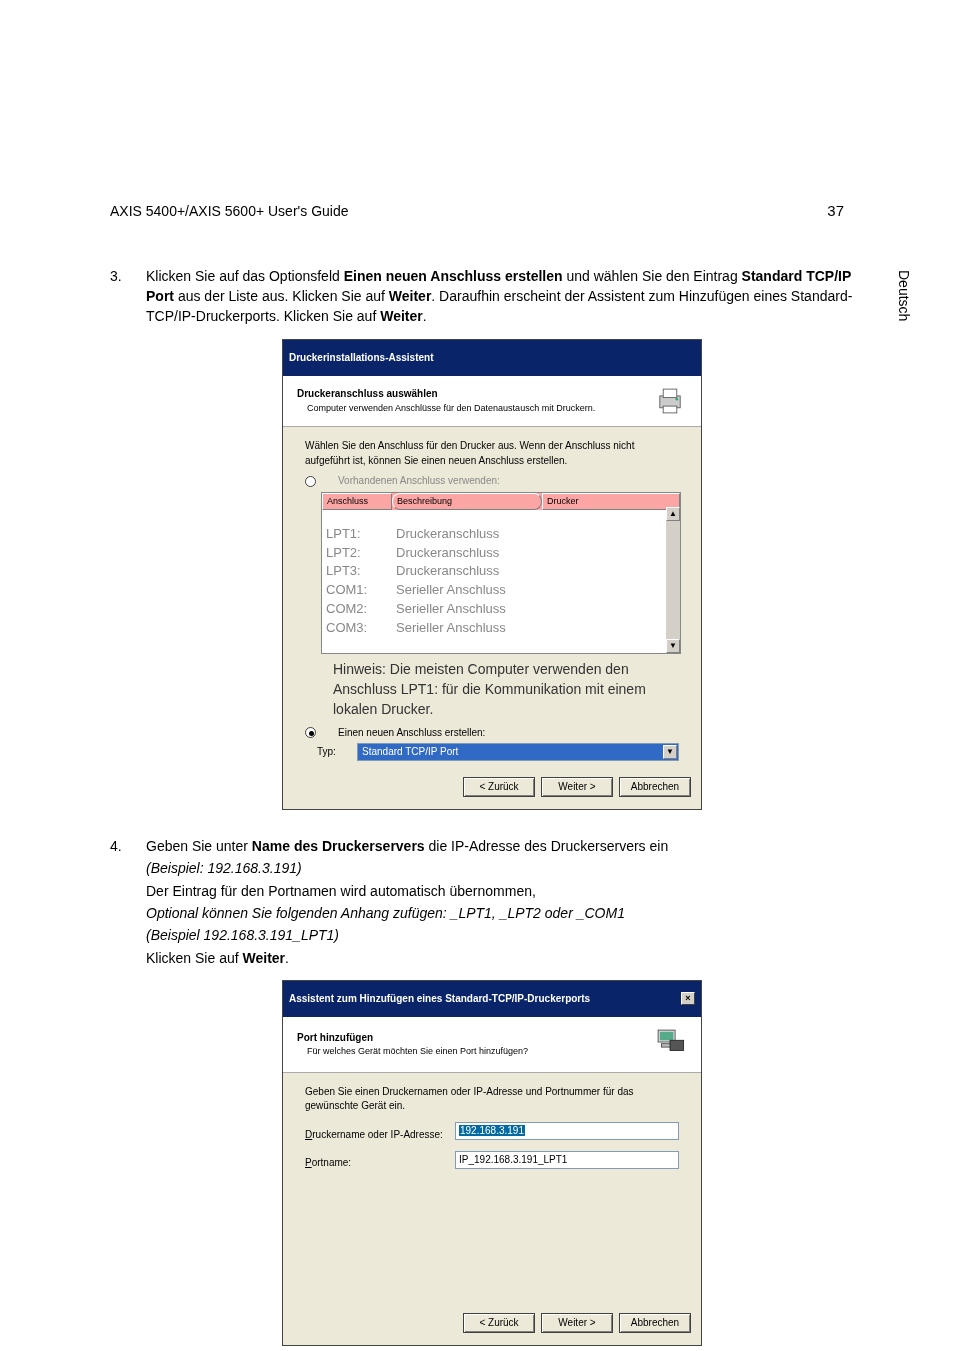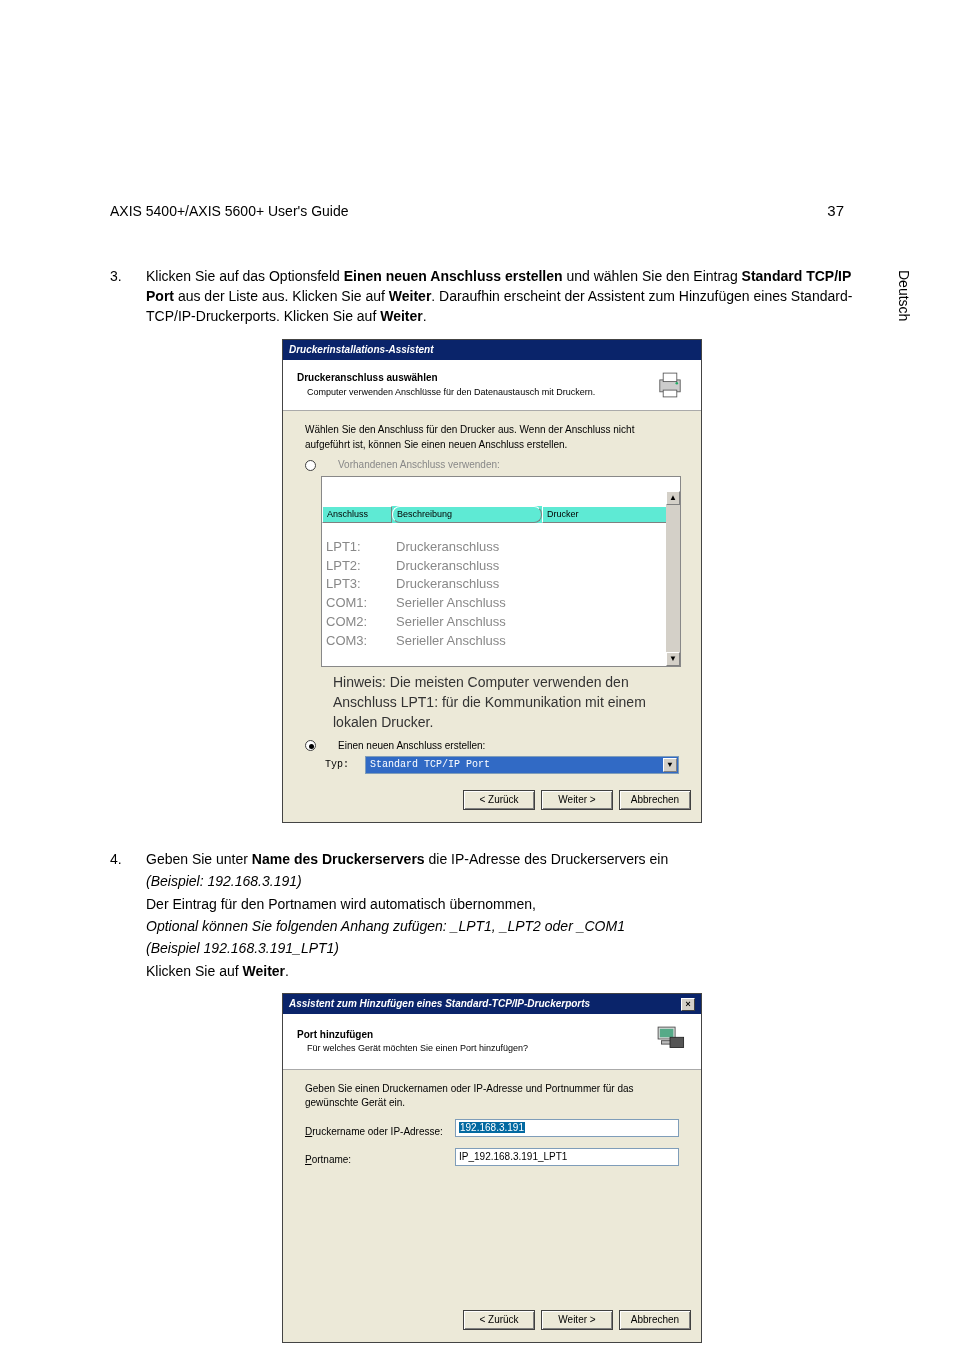--- a/index.html
+++ b/index.html
@@ -53,26 +53,25 @@
       background: #ece9d8;
       border: 1px solid #444;
       font-size: 10px;
       font-family: Tahoma, Arial, sans-serif;
       color: #000;
     }
     .d-titlebar {
       background: linear-gradient(#0a246a, #a6caf0);
       background: #0a246a;
       color: #fff;
-      padding: 3px 6px;
+      padding: 11px 6px;
       font-weight: bold;
       display: flex;
       justify-content: space-between;
-      align-items: center;
-      font-style: italic;
+      align-items: flex-start;
     }
     .d-close {
       width: 14px; height: 13px;
       background: #d4d0c8;
       border: 1px solid #fff;
       border-right-color: #404040;
       border-bottom-color: #404040;
       color: #000;
       font-weight: bold;
       text-align: center;
@@ -107,23 +106,22 @@
     }
     .port-table {
       margin-left: 16px;
       width: 360px;
       border: 1px solid #888;
       background: #fff;
       position: relative;
     }
     .pt-header {
       display: flex;
-      background: #5eead4;
+      background: #fca5a5;
       font-size: 9px;
-      margin-top: 29px;
     }
     .pt-header > div {
       border: 1px solid #fff;
       border-right-color: #808080;
       border-bottom-color: #808080;
       padding: 1px 4px;
     }
     .pt-c1 { width: 70px; }
     .pt-c2 { width: 150px; border-radius: 8px; }
     .pt-c3 { flex: 1; }
@@ -134,21 +132,21 @@
       position: absolute; right: 0; top: 14px; bottom: 0;
       width: 14px; background: #d4d0c8;
       display: flex; flex-direction: column; justify-content: space-between;
     }
     .pt-scroll .sbtn {
       width: 14px; height: 14px; background: #d4d0c8;
       border: 1px solid #fff; border-right-color:#808080; border-bottom-color:#808080;
       text-align: center; font-size: 8px; line-height: 12px;
     }
     .hint { font-size: 14px; color: #333; margin: 5px 0 5px 28px; }
-    .port-type-row { display: flex; align-items: center; gap: 10px; margin-left: 20px; font-family: Liberation Mono, monospace; }
+    .port-type-row { display: flex; align-items: center; gap: 10px; margin-left: 12px; }
     .combo {
       flex: 1; height: 18px; background: #fff;
       border: 1px solid #7f9db9; display: flex; align-items: center;
       padding: 0 4px; position: relative; color: #000;
     }
     .combo.sel { background: #316ac5; color: #fff; }
     .combo-arrow {
       position: absolute; right: 1px; top: 1px; width: 14px; height: 14px;
       background: #d4d0c8; border: 1px solid #fff;
       border-right-color:#808080; border-bottom-color:#808080;

